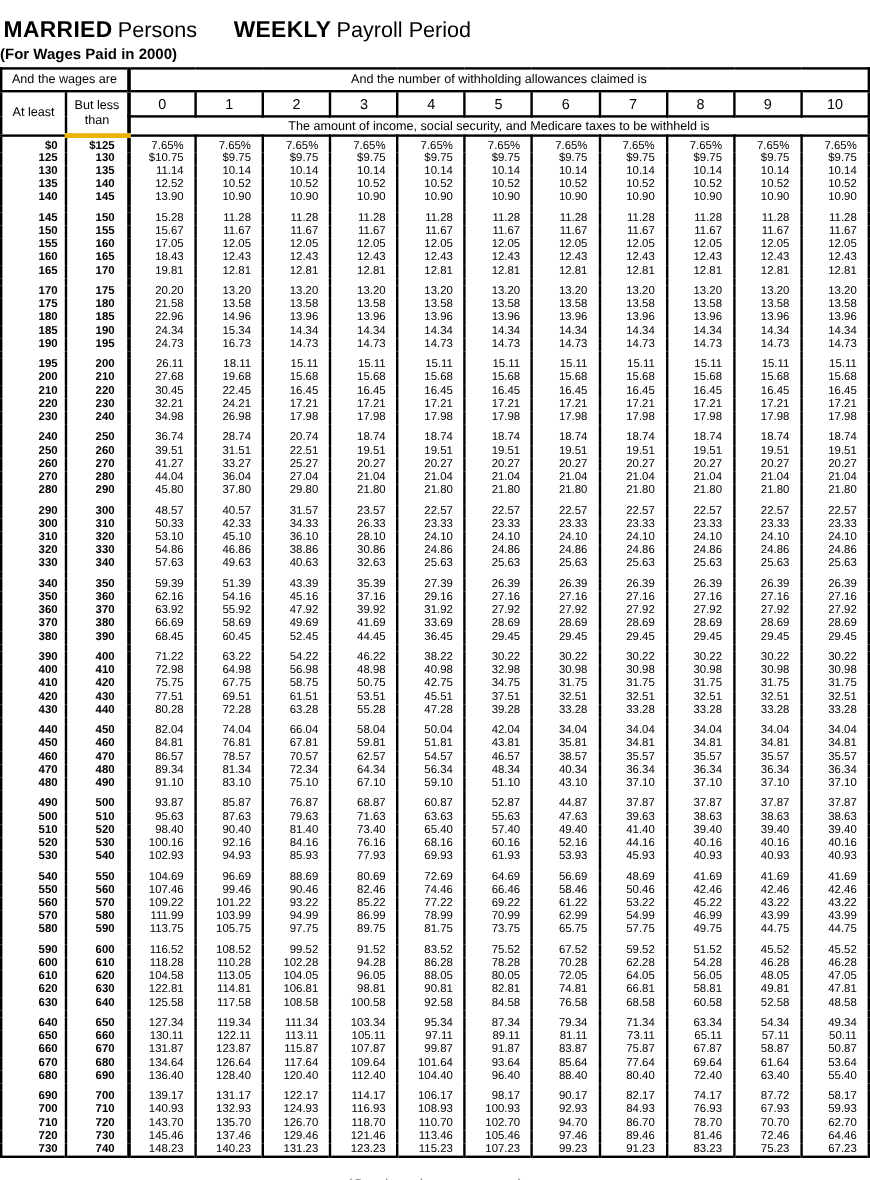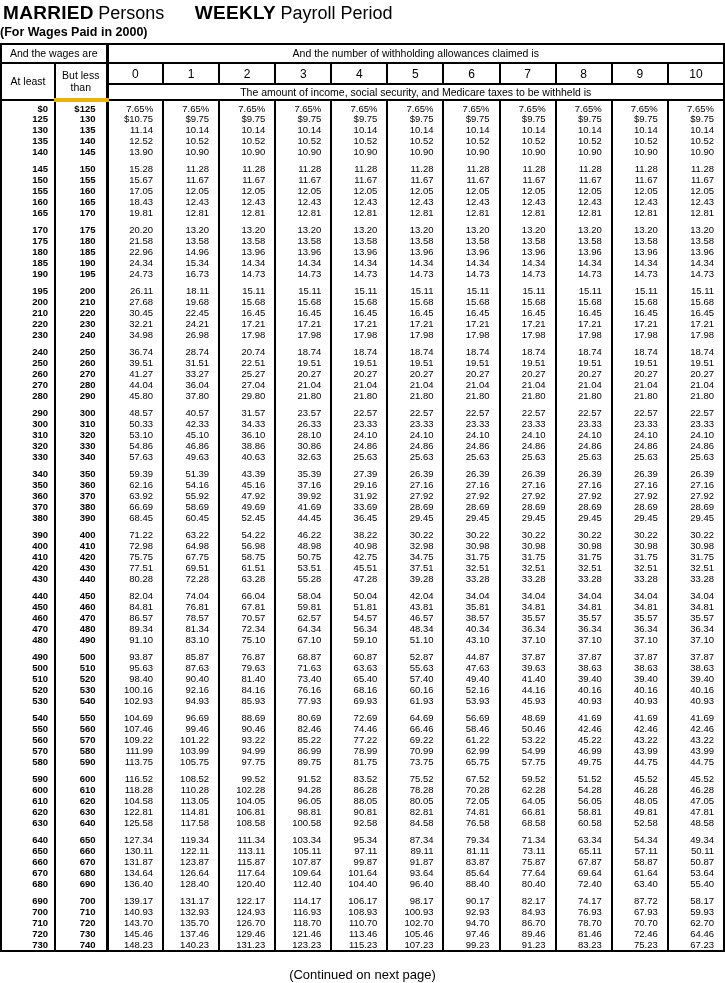--- a/index.html
+++ b/index.html
@@ -2,21 +2,21 @@
 <html><head>
 <meta charset="utf-8">
 <style>
   * { margin:0; padding:0; box-sizing:border-box; }
   html,body { background:#fff; }
   body {
     width:725px; height:983px;
     font-family:"Liberation Sans","DejaVu Sans",sans-serif;
     color:#000; overflow:hidden;
   }
-  .page { width:725px; height:983px; padding-top:2px; }
+  .page { width:725px; height:983px; padding-top:15px; }
 
   .title-line { padding-left:3px; white-space:nowrap; }
   .t-bold { font-weight:bold; font-size:19px; letter-spacing:0.3px; }
   .t-reg  { font-size:18px; }
   .t-gap  { margin-left:26px; }
 
   .subtitle {
     width:608px; text-align:left;
     font-weight:bold; font-size:12.5px; margin-top:1px;
   }

